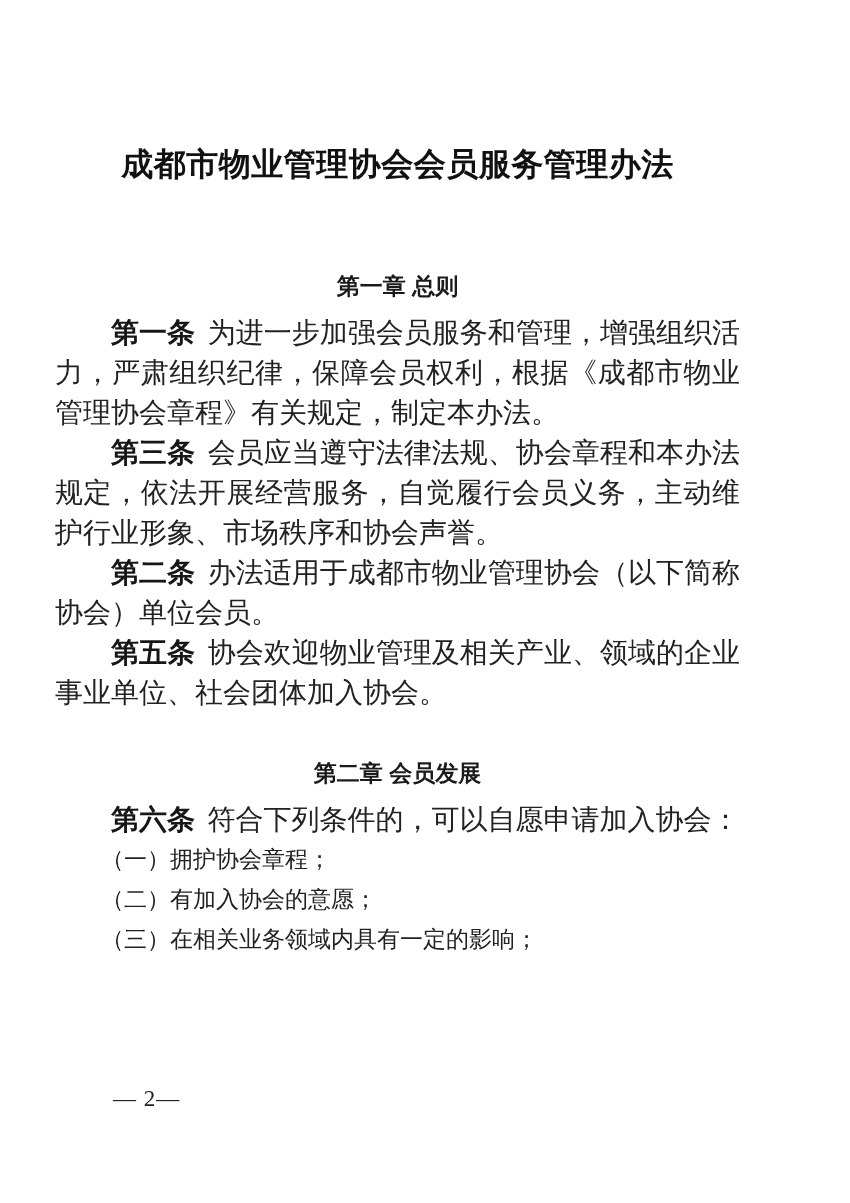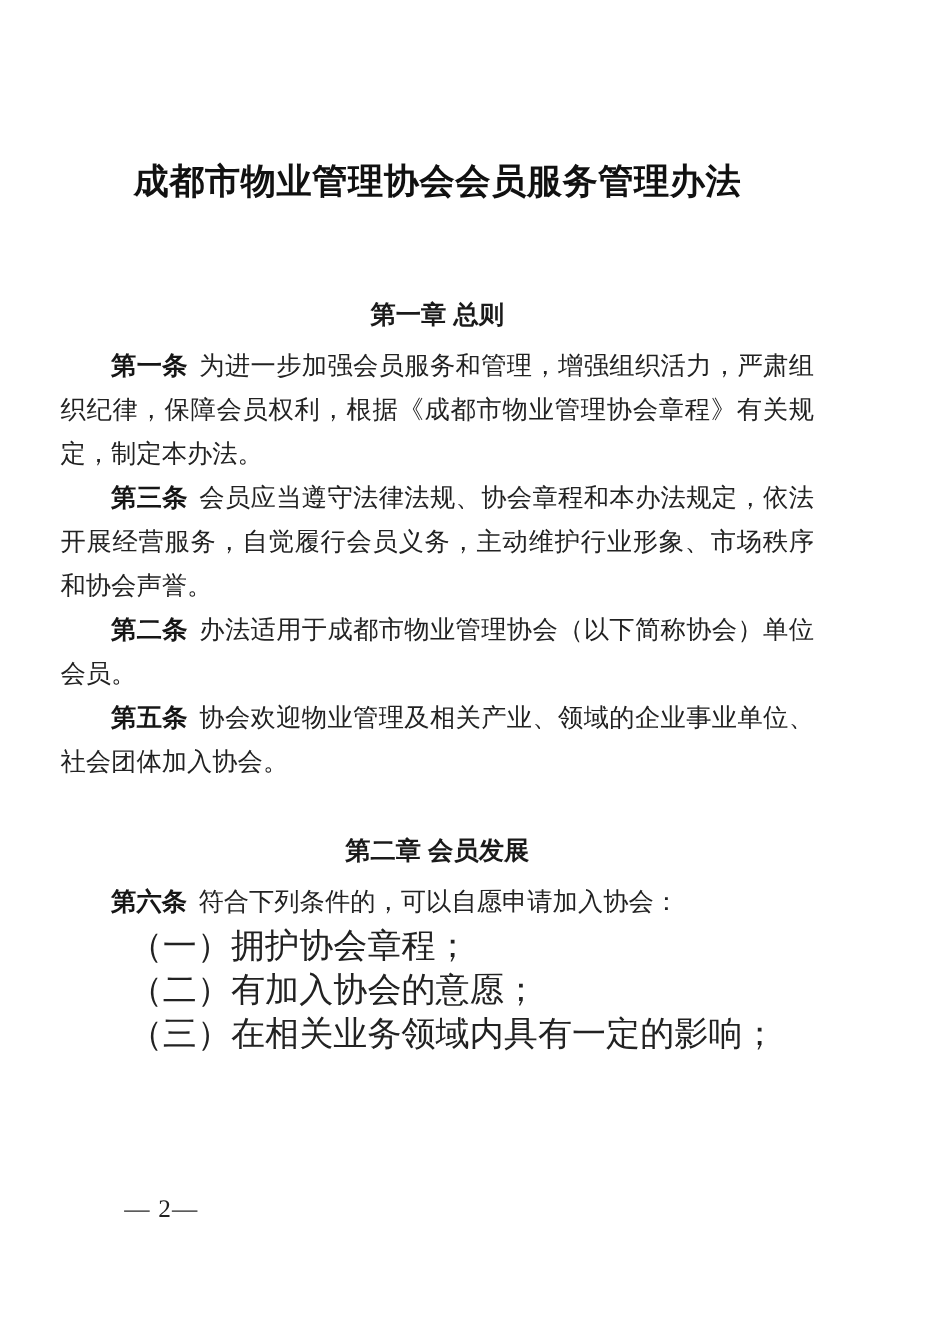--- a/index.html
+++ b/index.html
@@ -36,34 +36,34 @@
     font-weight: bold;
     text-align: center;
     font-family: "Liberation Sans", sans-serif;
     color: #1a1a1a;
   }
   .chapter-heading.second {
     margin-top: 46px;
   }
   .para {
     margin: 0;
-    font-size: 23px;
+    font-size: 28px;
     line-height: 40px;
     text-align: justify;
     text-indent: 2em;
     color: #222222;
   }
   .article-label {
     font-weight: bold;
     margin-right: 0.45em;
     color: #161616;
   }
   .list-para {
     margin: 0;
-    font-size: 31px;
+    font-size: 23px;
     line-height: 40px;
     text-indent: 2em;
     color: #222222;
   }
   .page-number {
     position: absolute;
     left: 113px;
     top: 1085px;
     font-size: 23px;
     line-height: 28px;

